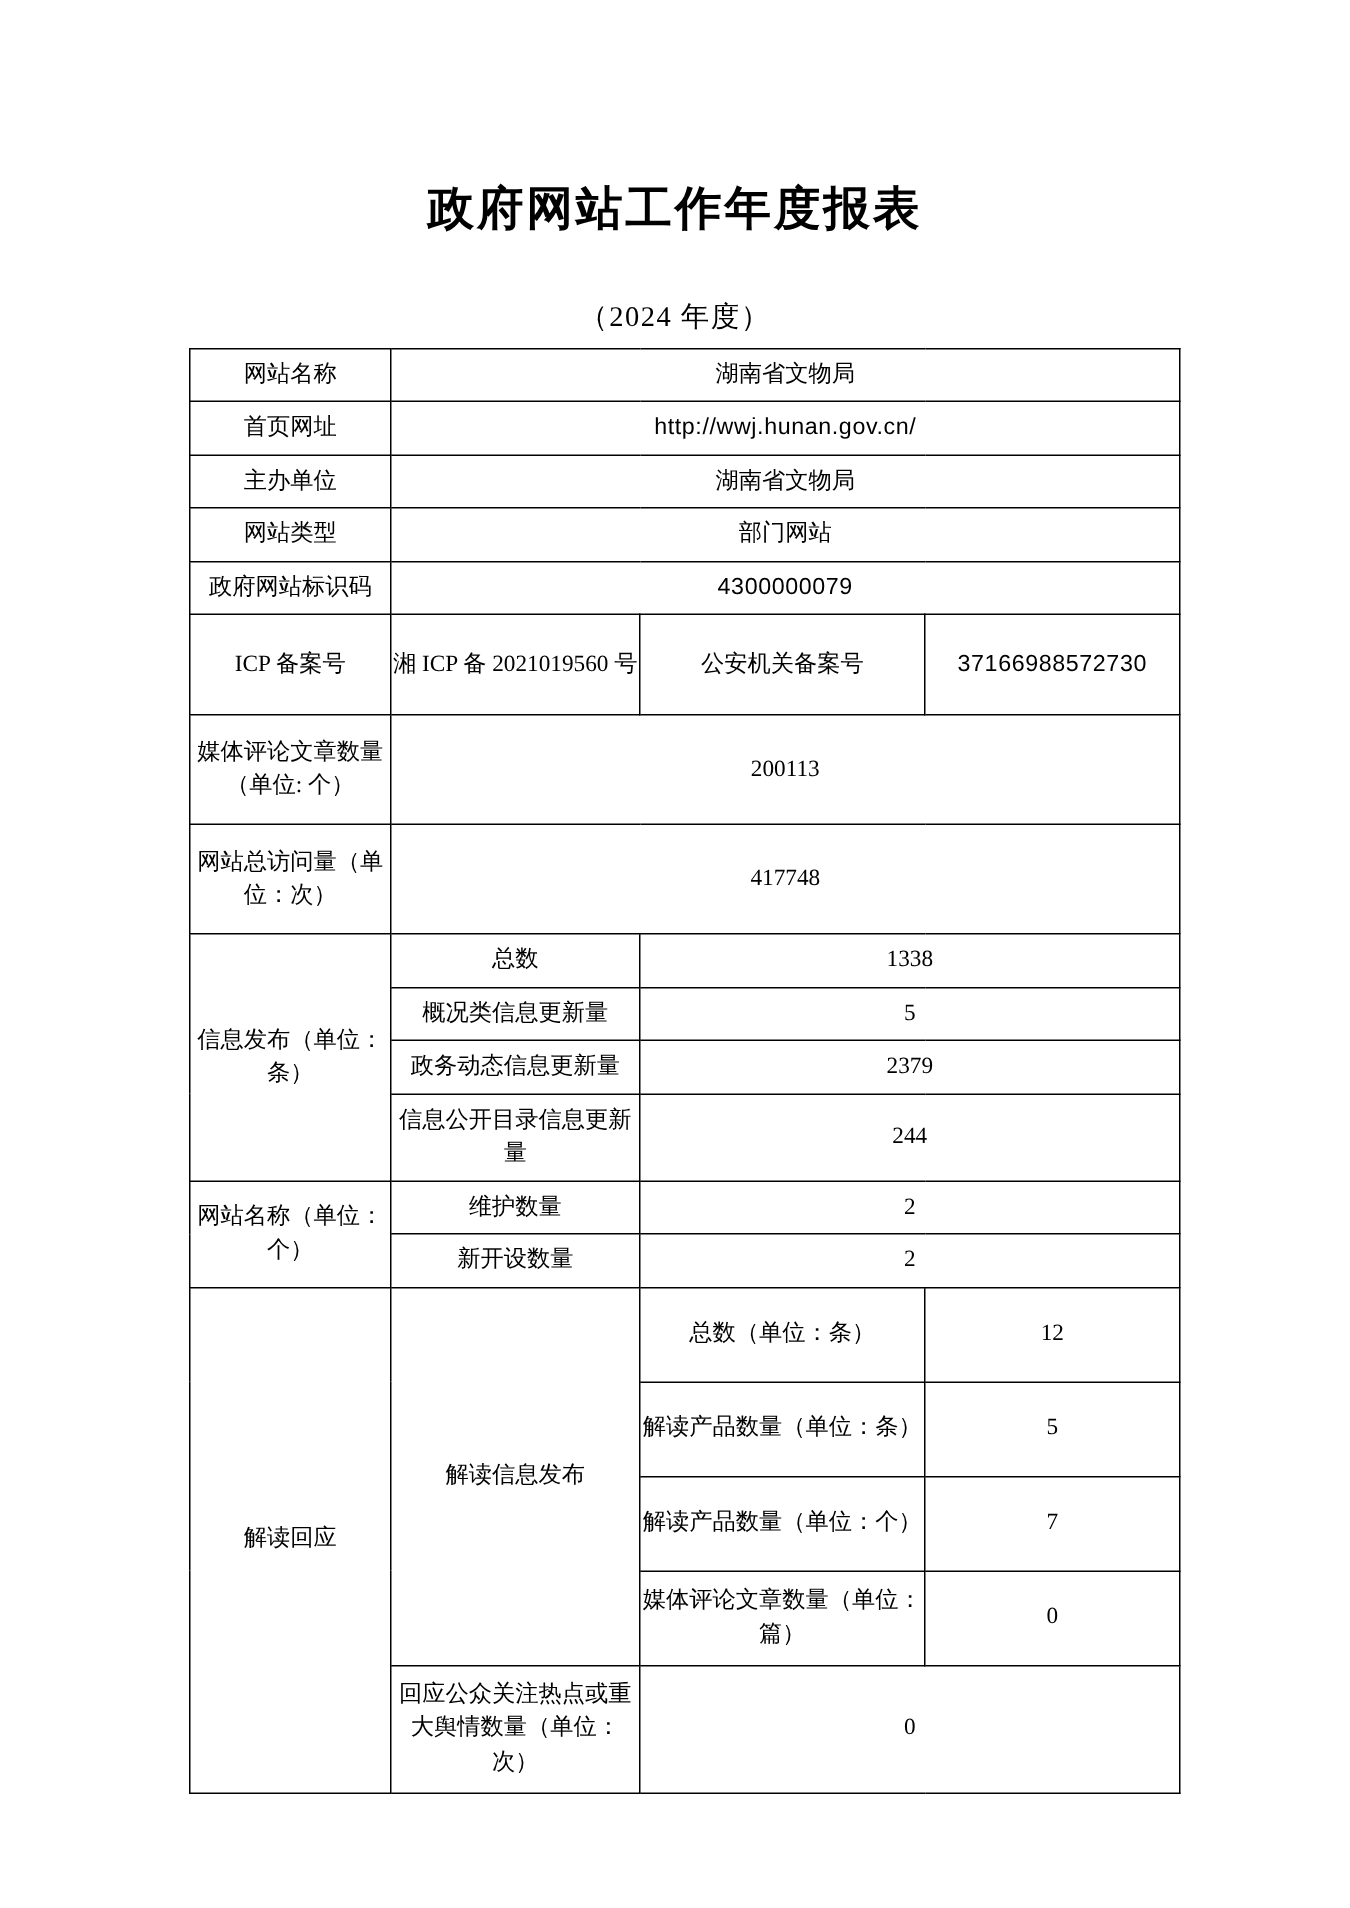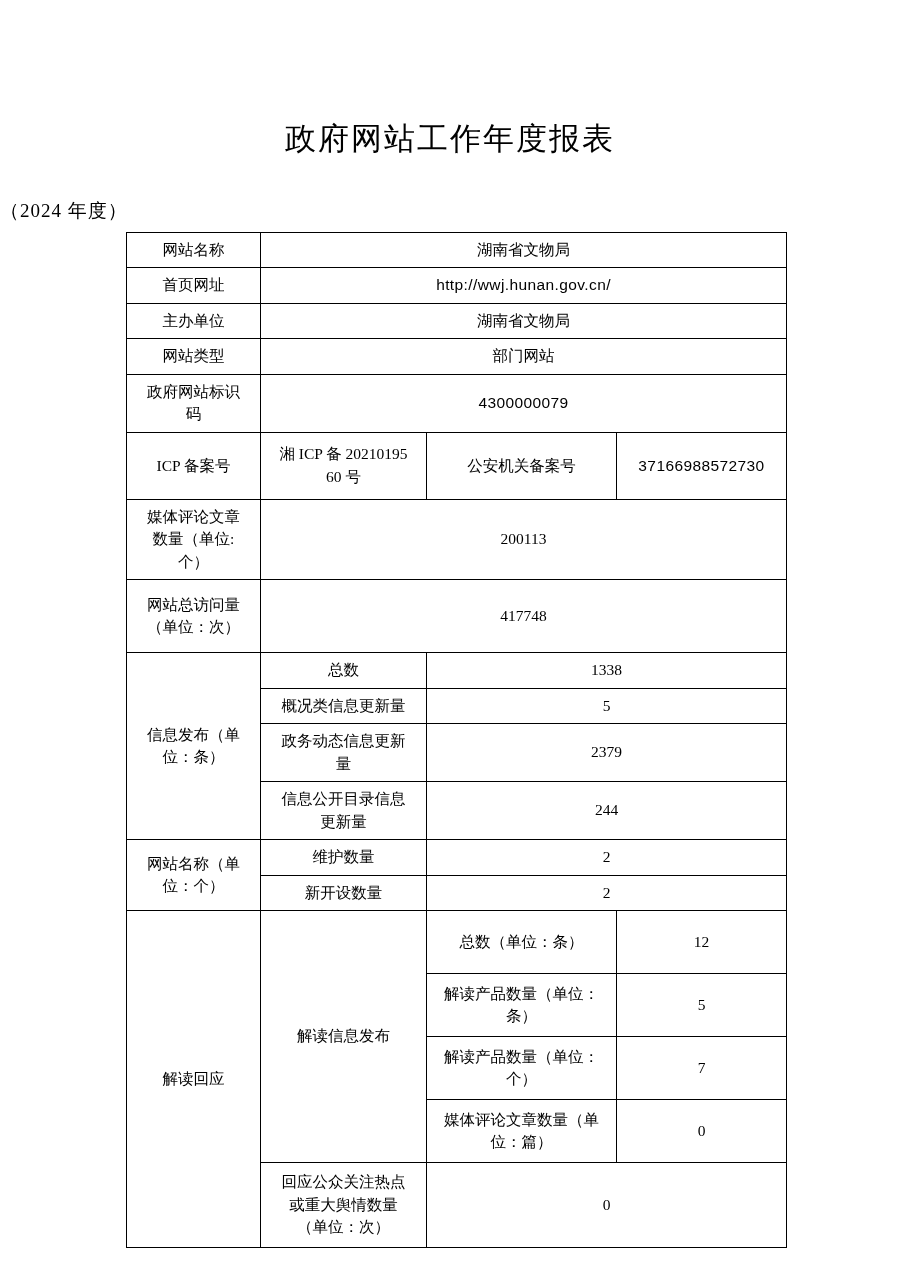--- a/index.html
+++ b/index.html
@@ -12,27 +12,27 @@
     height: 1272px;
     position: relative;
     background: #ffffff;
     font-family: "Liberation Serif", "DejaVu Serif", serif;
     color: #000000;
     box-sizing: border-box;
   }
   .doc-title {
     text-align: center;
     font-size: 31px;
-    font-weight: normal;
+    font-weight: bold;
     letter-spacing: 2px;
     margin-top: 118px;
     font-family: "DejaVu Sans", "Liberation Sans", sans-serif;
   }
   .doc-subtitle {
-    text-align: left;
+    text-align: center;
     font-size: 19px;
     margin-top: 38px;
     letter-spacing: 1px;
   }
   .reporter-line {
     margin-top: 56px;
     margin-left: 126px;
     font-size: 16px;
     font-weight: bold;
     letter-spacing: 0.5px;
@@ -42,21 +42,21 @@
     width: 660px;
     margin-left: 126px;
     margin-top: 8px;
     table-layout: fixed;
   }
   table.main td {
     border: 1px solid #000000;
     text-align: center;
     vertical-align: middle;
     font-size: 15.5px;
-    padding: 6px 16px;
+    padding: 6px 0;
     line-height: 1.45;
     word-break: break-all;
   }
   td.label {
     width: 134px;
   }
   .mono {
     font-family: Liberation Sans, sans-serif;
     font-size: 15px;
     letter-spacing: 0.4px;

